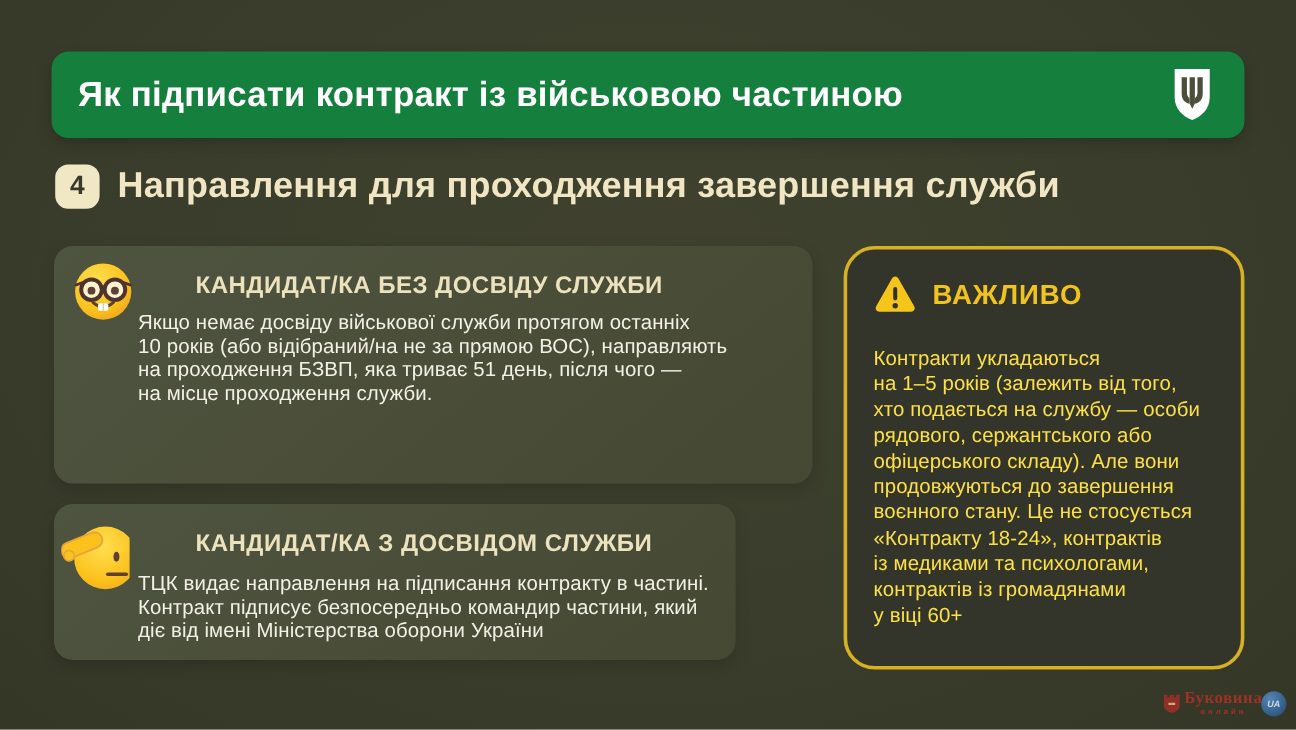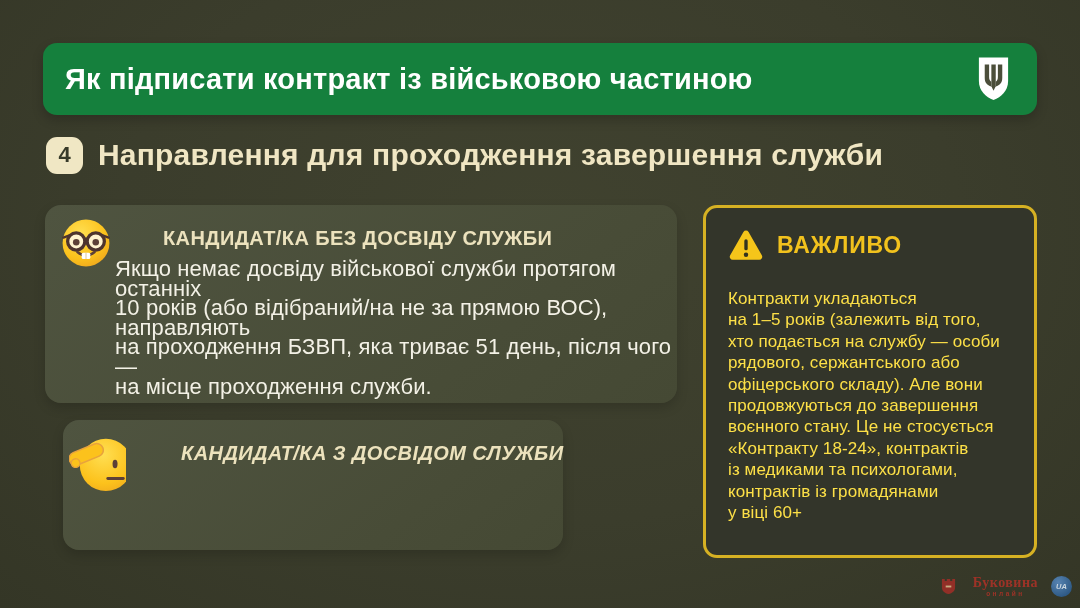--- a/index.html
+++ b/index.html
@@ -42,66 +42,66 @@
   }
 
   
   .card {
     position: absolute;
     background: linear-gradient(140deg, #4f5440 0%, #484c37 70%, #454934 100%);
     border-radius: 16px;
     box-shadow: 0 5px 12px rgba(0,0,0,0.16);
   }
   .card-1 { left: 45px; top: 205px; width: 632px; height: 198px; }
-  .card-2 { left: 63px; top: 420px; width: 500px; height: 130px; font-style: italic; }
+  .card-2 { left: 45px; top: 420px; width: 568px; height: 130px; }
 
   .card-title {
     position: absolute; left: 70px;
     font-size: 20px; font-weight: 700; color: #ece2bd; letter-spacing: 0.4px;
     white-space: nowrap;
     margin-left: 48px;
   }
   .card-1 .card-title { top: 22px; }
   .card-2 .card-title { top: 22px; }
 
   .card-body {
     position: absolute; left: 70px;
-    font-size: 22px; line-height: 19.6px; color: #f3f1e6;
+    font-size: 17px; line-height: 19.6px; color: #f3f1e6;
     white-space: pre-line; letter-spacing: 0.1px;
   }
   .card-1 .body-a { top: 54px; }
   .card-1 .body-b { top: 147px; }
   .card-2 .card-body { top: 57px; }
 
   .emoji-box { position: absolute; }
   .card-1 .emoji-box { left: 16px; top: 13px; width: 50px; height: 50px; }
   .card-2 .emoji-box { left: 6px; top: 14px; width: 57px; height: 58px; overflow: hidden; }
 
   
   .card-important {
     position: absolute; left: 703px; top: 205px; width: 334px; height: 353px;
-    background: #33352a; border: 3px solid #d6b123; border-radius: 14px;
+    background: #33352a; border: 3px solid #d6b123; border-radius: 26px;
   }
   .important-header {
     position: absolute; left: 22px; top: 21px;
     display: flex; align-items: center; gap: 13px;
   }
   .important-title {
     font-size: 23px; font-weight: 700; color: #f2c21d; letter-spacing: 0.8px;
   }
   .important-body {
     position: absolute; left: 22px; top: 80px; width: 292px;
     font-size: 17px; line-height: 21.4px; color: #fde047;
     white-space: pre-line; letter-spacing: 0.1px;
   }
 
   
   .watermark {
     position: absolute; right: 8px; bottom: 11px;
-    display: flex; align-items: center; gap: 17px; opacity: 0.9;
+    display: flex; align-items: center; gap: 3px; opacity: 0.9;
   }
   .wm-text { display: flex; flex-direction: column; align-items: center; line-height: 1; }
   .wm-name {
     font-family: "Liberation Serif", serif;
     font-size: 14px; font-weight: 700; color: #a93227; letter-spacing: 0.5px;
   }
   .wm-sub {
     font-size: 6.5px; font-weight: 700; color: #a93227; letter-spacing: 2.5px;
     margin-top: 1px;
   }
@@ -176,20 +176,23 @@
       <circle cx="37" cy="32" r="27" fill="url(#sg)"></circle>
       <ellipse cx="46.5" cy="31" rx="2.6" ry="4.4" fill="#5d4037"></ellipse>
       <path d="M39 46 h16" stroke="#5d4037" stroke-width="3" stroke-linecap="round"></path>
       <g transform="rotate(-22 20 20)">
         <rect x="-2" y="13" width="37" height="13.5" rx="6.7" fill="#fcc21c" stroke="#e8a33d" stroke-width="1.6"></rect>
         <circle cx="3" cy="24" r="4.5" fill="#fcc21c" stroke="#e8a33d" stroke-width="1.4"></circle>
       </g>
     </svg>
   </div>
   <div class="card-title">КАНДИДАТ/КА З ДОСВІДОМ СЛУЖБИ</div>
+  <div class="card-body">ТЦК видає направлення на підписання контракту в частині.
+Контракт підписує безпосередньо командир частини, який
+діє від імені Міністерства оборони України</div>
 </div>
 
 <div class="card-important">
   <div class="important-header">
     <svg viewBox="0 0 40 36" width="36" height="32" aria-hidden="true">
       <path d="M17.1 3.3 a3.4 3.4 0 0 1 5.8 0 L37.8 29.6 a3.4 3.4 0 0 1 -2.9 5.1 H5.1 a3.4 3.4 0 0 1 -2.9 -5.1 Z" fill="#f5c51a"></path>
       <rect x="18.1" y="11.5" width="3.8" height="12.5" rx="1.9" fill="#32331f"></rect>
       <circle cx="20" cy="29" r="2.5" fill="#32331f"></circle>
     </svg>
     <div class="important-title">ВАЖЛИВО</div>

